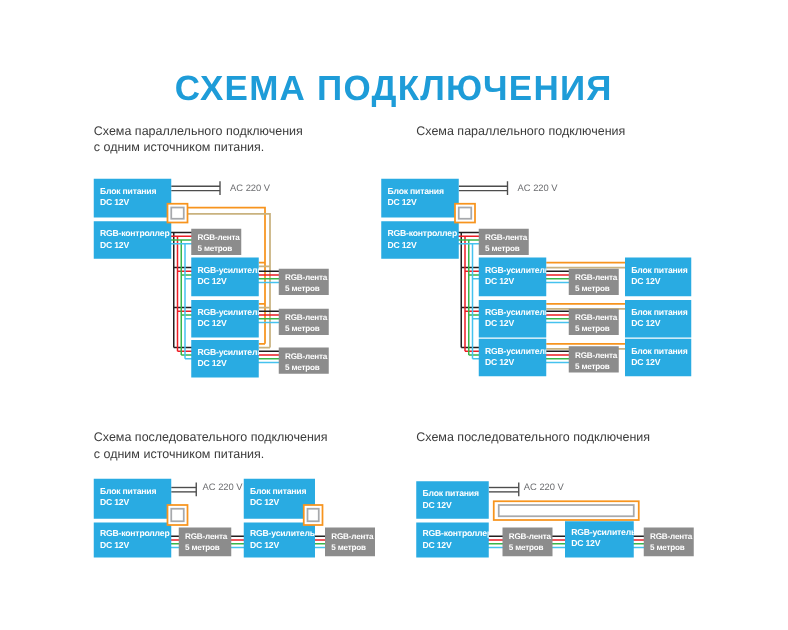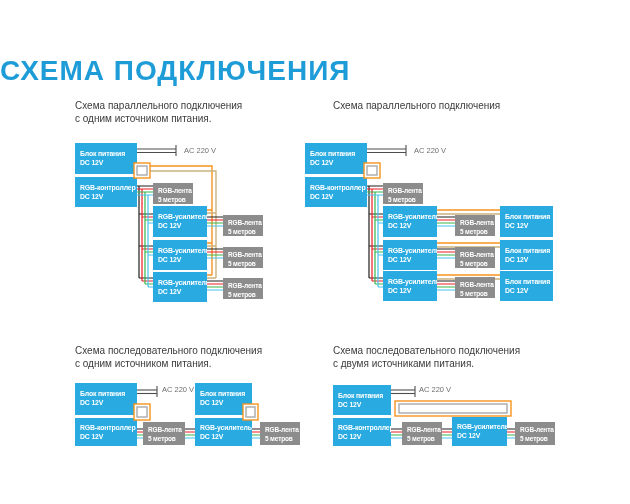--- a/index.html
+++ b/index.html
@@ -1,19 +1,19 @@
 <!DOCTYPE html>
 <html><head>
 <meta charset="utf-8">
 <style>
   *{margin:0;padding:0;box-sizing:border-box}
   html,body{background:#fff}
   body{width:630px;height:504px;font-family:"Liberation Sans",sans-serif;position:relative;overflow:hidden}
   .stage{position:absolute;left:0;top:0;width:630px;height:504px;background:#ffffff}
-  .title{position:absolute;top:55px;left:0;width:100%;
+  .title{position:absolute;top:55px;left:0;width:100%;text-align:center;
          font-size:28px;font-weight:bold;letter-spacing:1px;color:#1e9cd8}
   .cap{position:absolute;font-size:10px;line-height:13px;color:#3b3b3b;z-index:2}
   .blk{position:absolute;z-index:2;color:#fff;font-weight:bold;padding:6px 0 0 5px;overflow:hidden}
   .cyan{background:#29abe2}
   .gray{background:#8c8c8c}
   .blk .l1,.blk .l2{display:block;font-size:6.9px;line-height:9px;letter-spacing:-0.15px;white-space:nowrap}
   .strip{padding-top:4px}
   .strip .l1,.strip .l2{font-size:6.5px;line-height:8.5px}
   .ac{position:absolute;font-size:7.5px;color:#6d6e71;z-index:2;white-space:nowrap}
   svg.under{position:absolute;left:0;top:0;z-index:1}
@@ -236,21 +236,20 @@
     <span class="l1">RGB-усилитель</span>
     <span class="l2">DC 12V</span>
   </div>
   <div class="blk gray strip" style="left:260px;top:422px;width:40px;height:23px">
     <span class="l1">RGB-лента</span>
     <span class="l2">5 метров</span>
   </div>
 
   <div class="cap" style="left:333px;top:344px">
     <span>Схема последовательного подключения</span><br>
-    <span>с двумя источниками питания.</span>
   </div>
   <span class="ac" style="left:419px;top:385px">AC 220 V</span>
 
   <div class="blk cyan" style="left:333px;top:385px;width:58px;height:30px">
     <span class="l1">Блок питания</span>
     <span class="l2">DC 12V</span>
   </div>
   <div class="blk cyan" style="left:333px;top:418px;width:58px;height:28px;padding-top:5px">
     <span class="l1">RGB-контроллер</span>
     <span class="l2">DC 12V</span>

